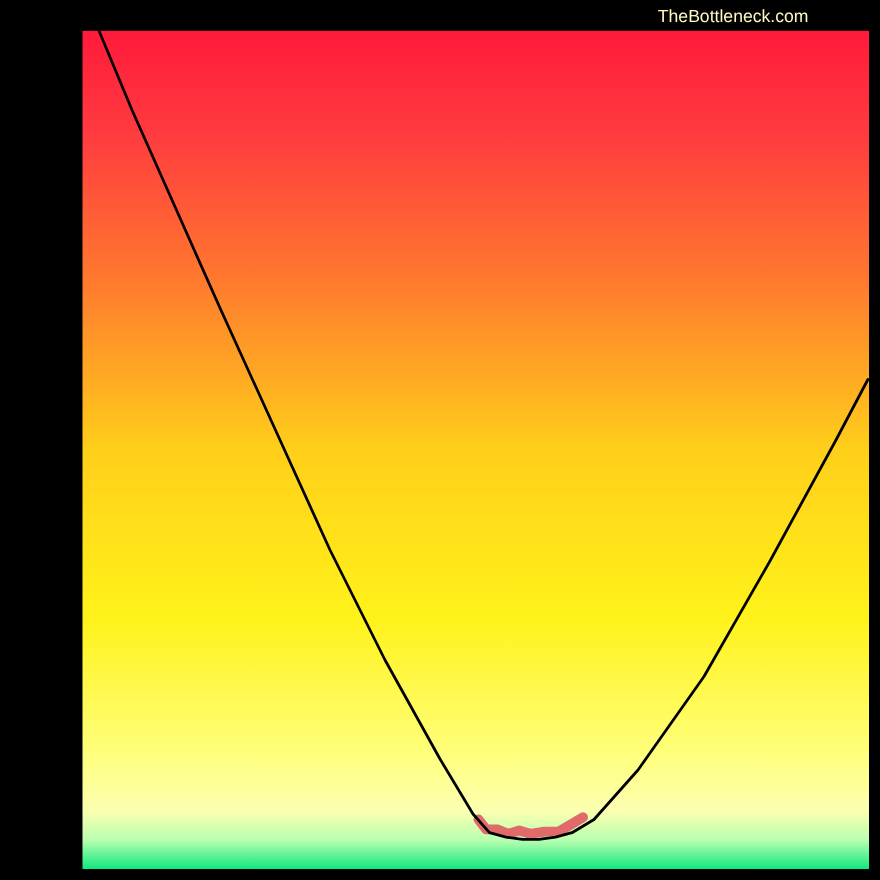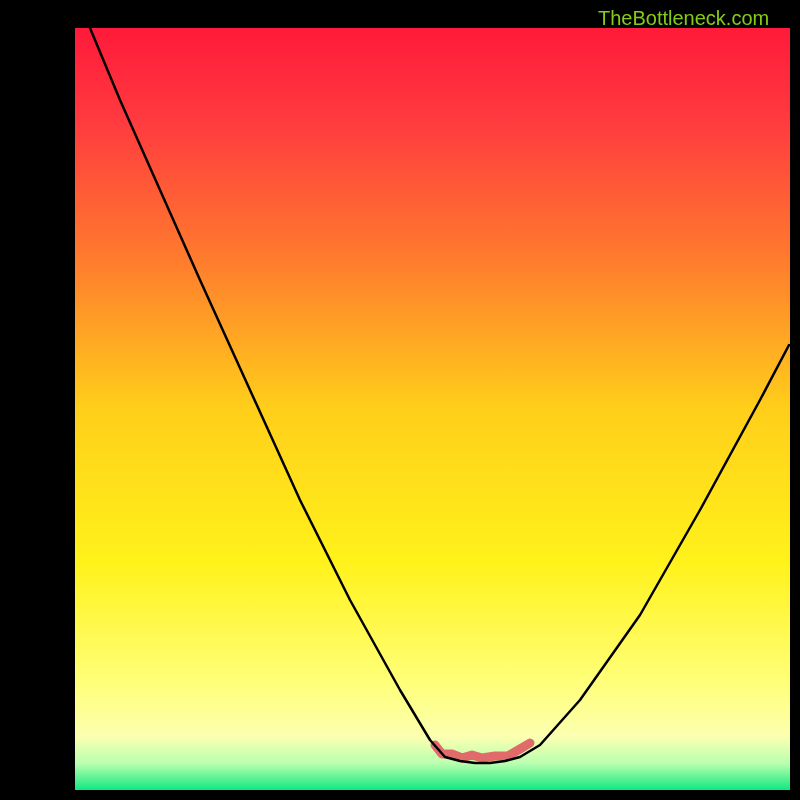--- a/index.html
+++ b/index.html
@@ -11,22 +11,22 @@
     font-family: Arial, Helvetica, sans-serif;
     overflow: hidden;
   }
   .viewport {
     width: 800px;
     height: 800px;
     position: relative;
   }
   .label {
     position: absolute;
-    color: #84cc16;
-    font-size: 20px;
+    color: #fef9c3;
+    font-size: 16px;
     font-weight: 500;
     white-space: nowrap;
   }
   .plot-svg {
     position: absolute;
     left: 0;
     top: 0;
   }
 </style>
 </head>

